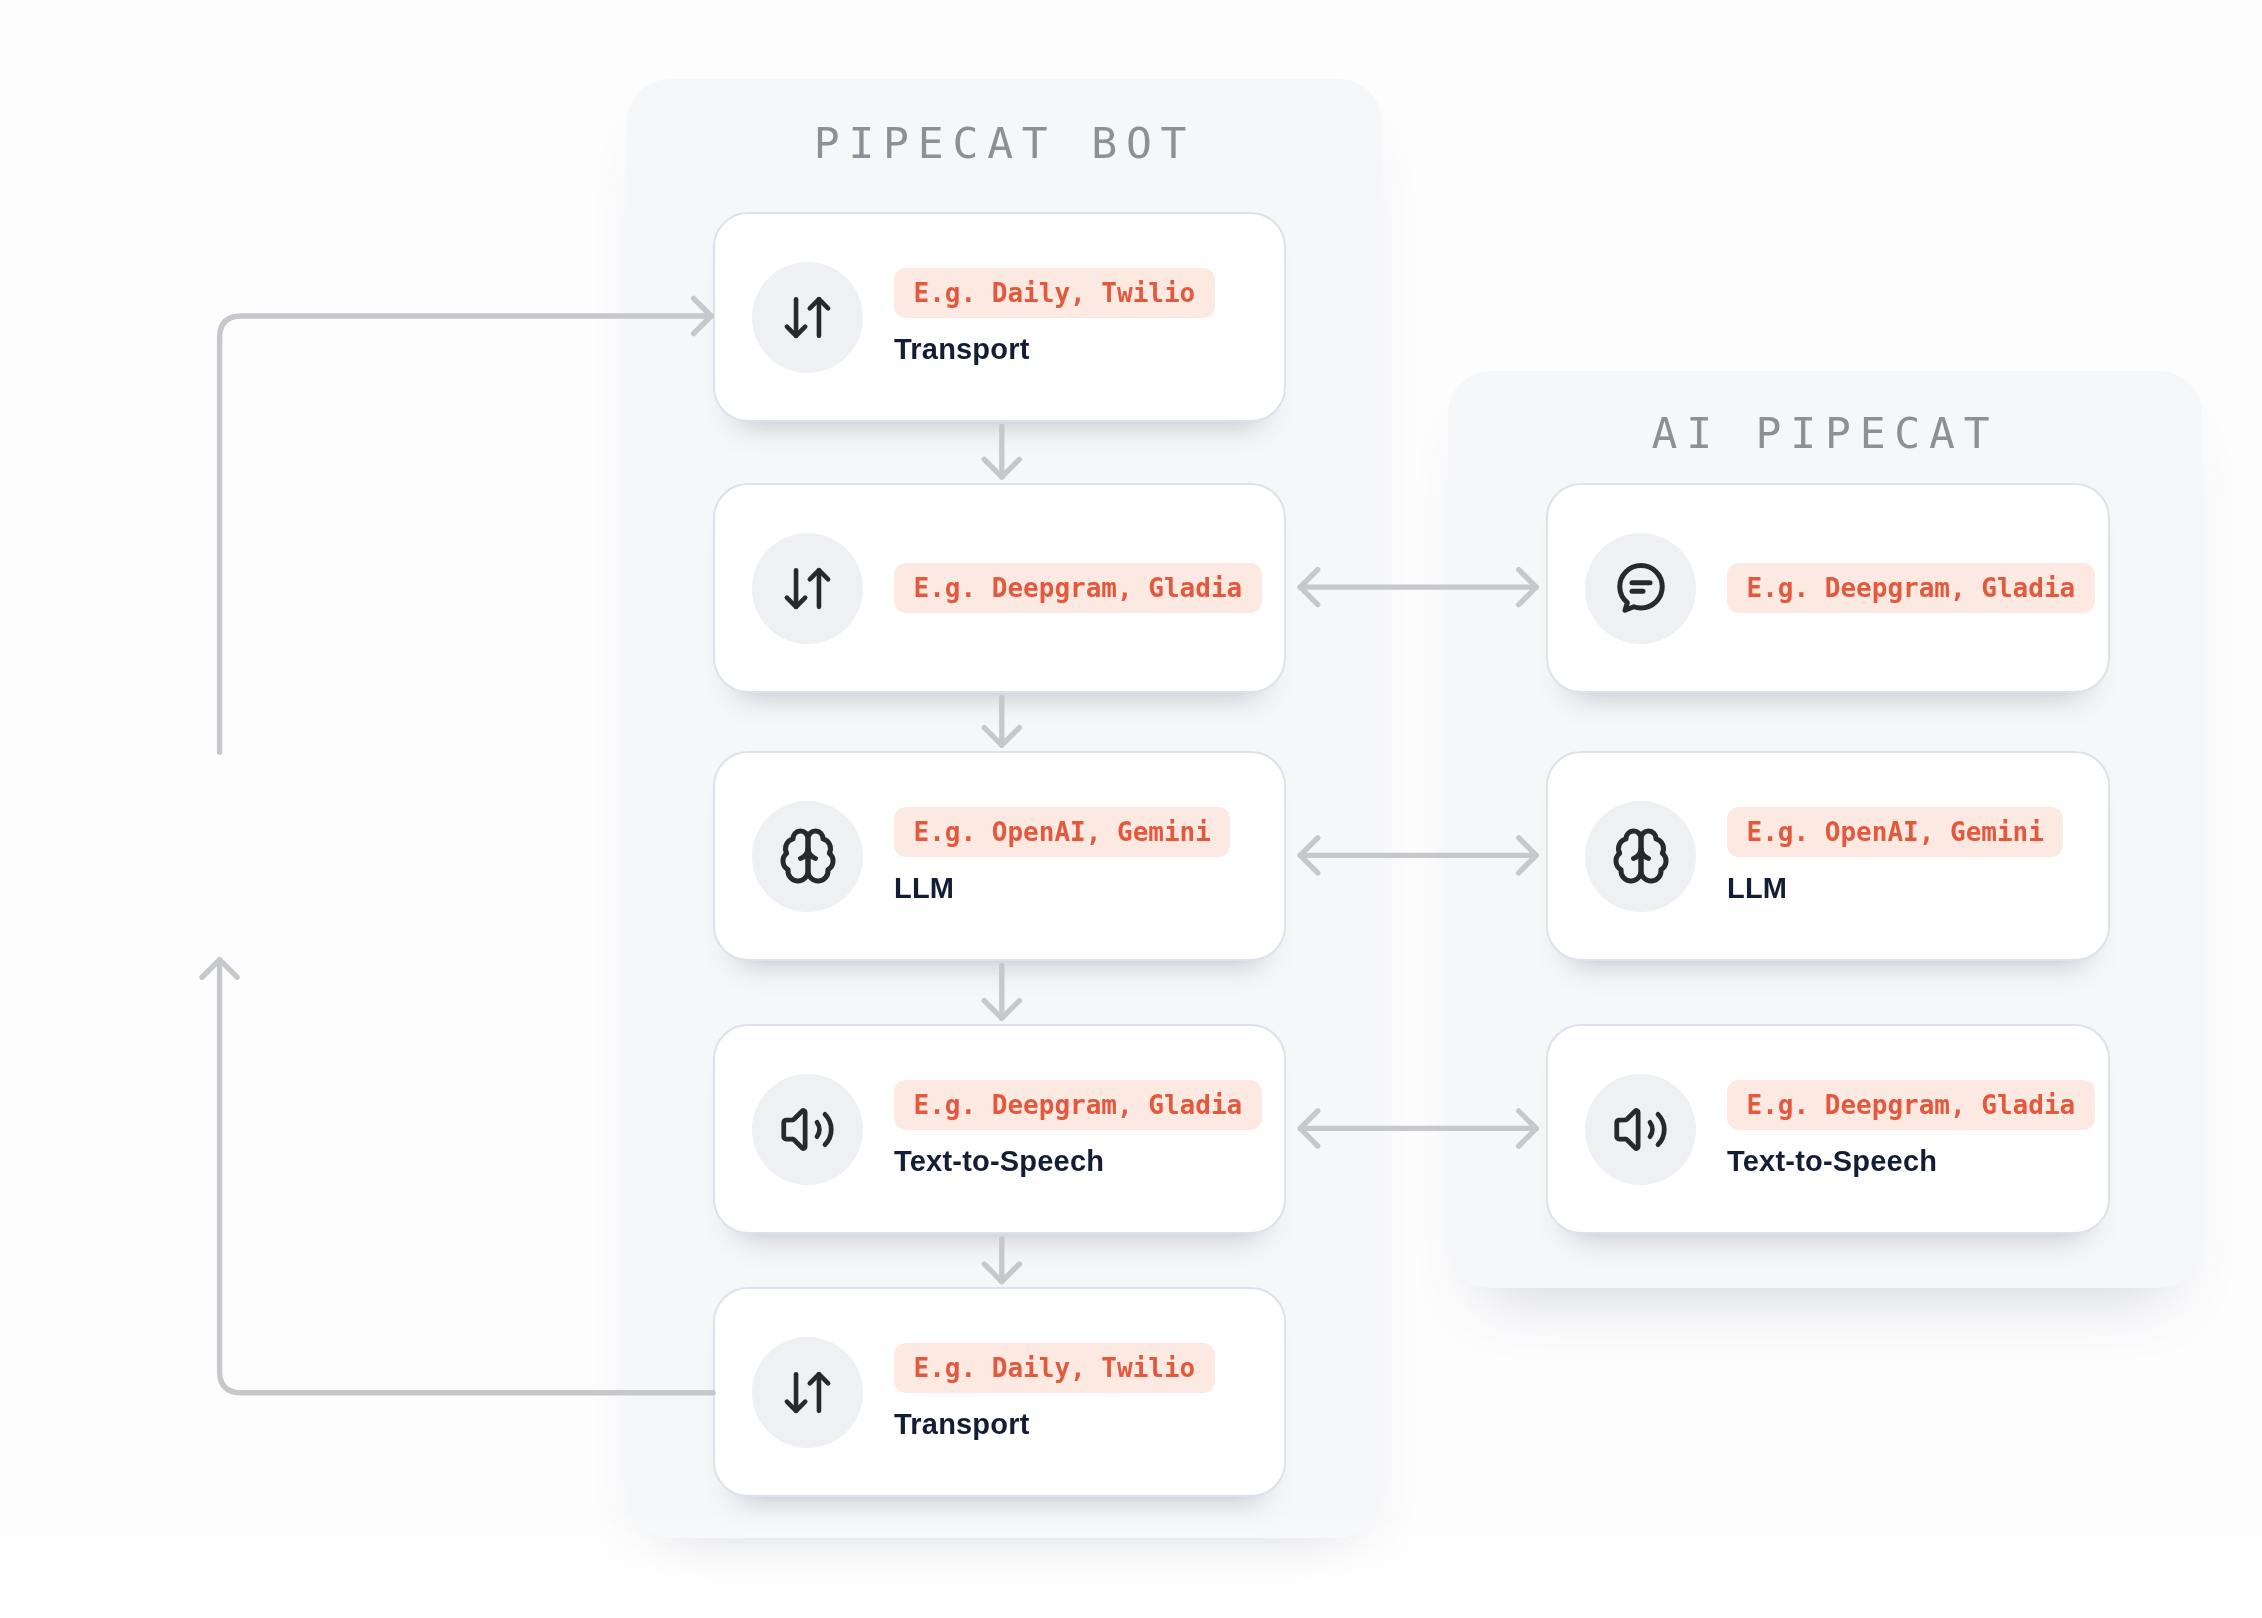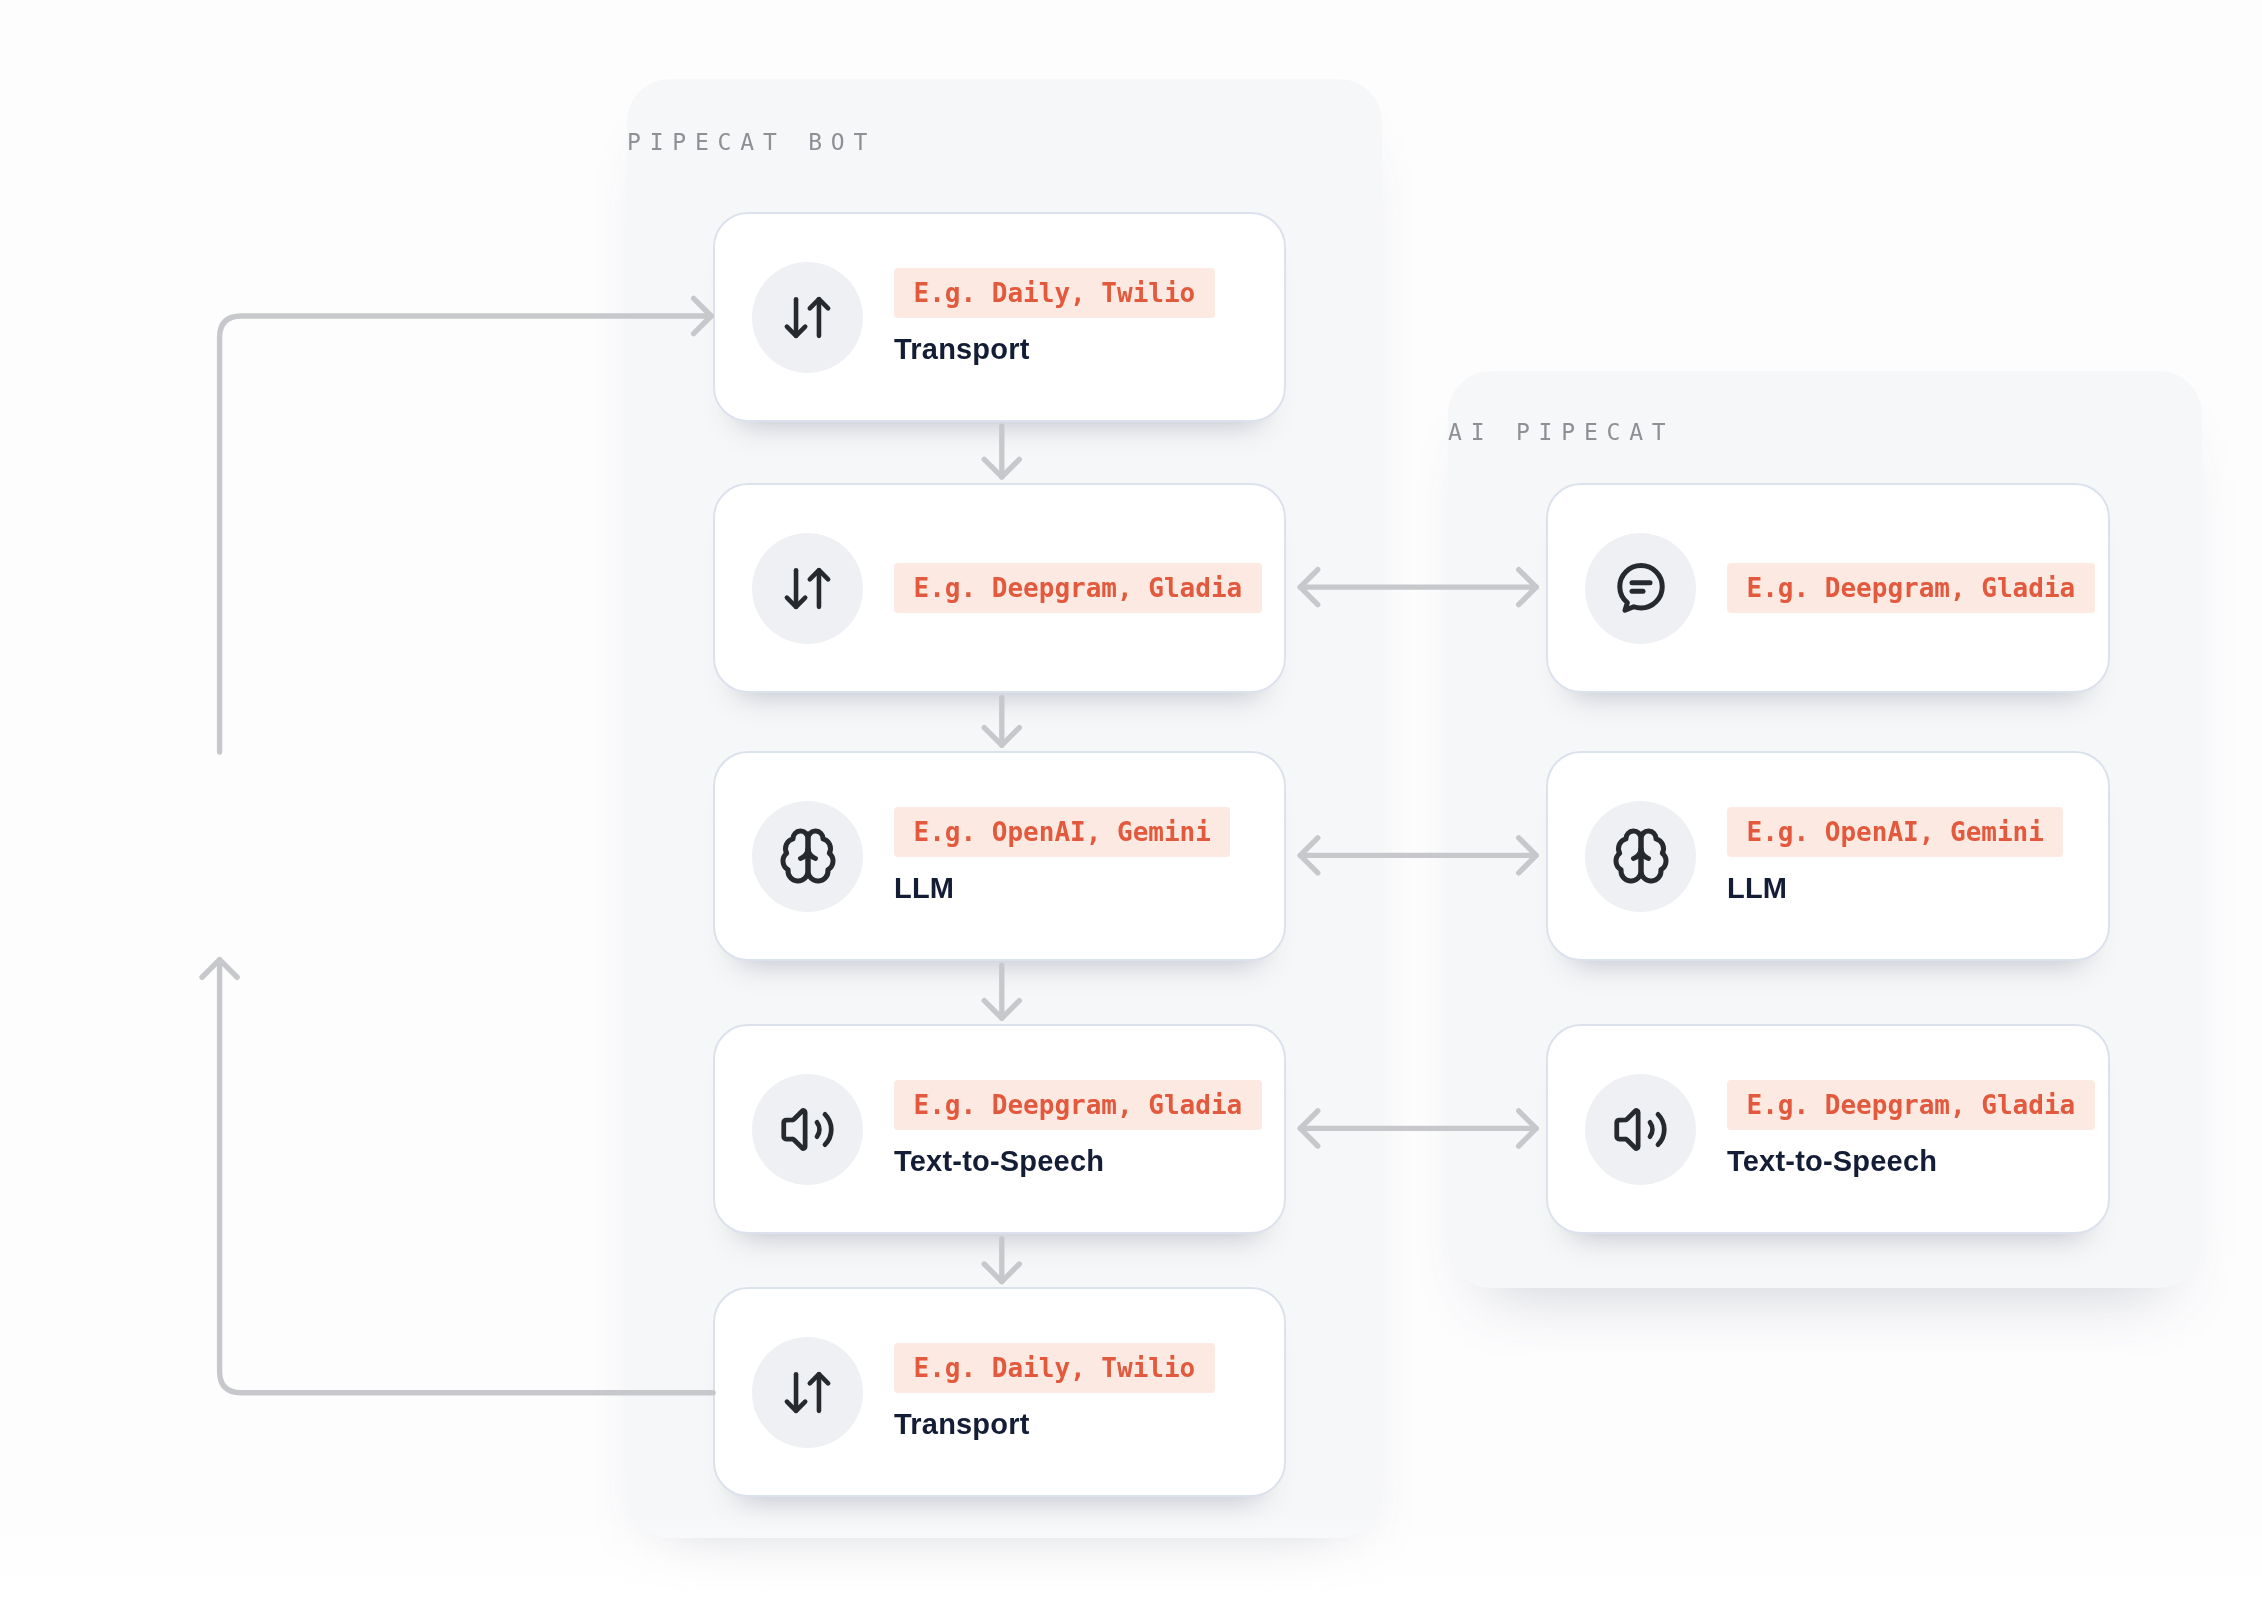--- a/index.html
+++ b/index.html
@@ -4,39 +4,39 @@
 <style>
   html,body{margin:0;padding:0;background:#fdfdfe;}
   .canvas{position:relative;width:2263px;height:1619px;background:#fdfdfe;overflow:hidden;
           font-family:"Liberation Sans",sans-serif;}
 
   .panel{position:absolute;background:var(--panel-bg,#f6f7f8);border-radius:43px;
          box-shadow:0 39px 68px -39px rgba(70,75,95,.28);}
   #pipecat-panel{left:627px;top:79px;width:755px;height:1459px;}
   #ai-panel{left:1448px;top:371px;width:754px;height:917px;}
 
-  .panel-title{position:absolute;left:0;right:0;text-align:left;
+  .panel-title{position:absolute;left:0;right:0;text-align:center;
                font-family:"DejaVu Sans Mono",monospace;font-weight:400;
-               font-size:23px;letter-spacing:8.8px;color:var(--panel-title,#8f9095);white-space:nowrap;margin-top:11px;}
+               font-size:43px;letter-spacing:8.8px;color:var(--panel-title,#8f9095);white-space:nowrap;}
   #pipecat-panel .panel-title{top:39px;}
   #ai-panel .panel-title{top:37px;}
 
   .card{position:absolute;width:573px;height:210px;background:#ffffff;
         border:2px solid var(--card-border,#dce2ed);border-radius:35px;box-sizing:border-box;
         display:flex;align-items:center;padding-left:37px;
         box-shadow:0 25px 31px -25px rgba(60,70,100,.35);}
   .card.mid{left:86px;}
   .card.ai{left:98px;width:564px;}
 
   .icon-circle{width:111px;height:111px;border-radius:50%;background:#eef0f3;flex:0 0 auto;
                display:flex;align-items:center;justify-content:center;color:#26292e;}
   .card-text{margin-left:31px;display:flex;flex-direction:column;gap:15.6px;}
   .badge{font-family:"DejaVu Sans Mono",monospace;font-weight:bold;font-size:26px;
          color:var(--accent,#e2593d);background:var(--badge-bg,#fceae2);
-         padding:9.8px 19.5px;border-radius:4px;width:fit-content;white-space:nowrap;}
+         padding:9.8px 19.5px;border-radius:12px;width:fit-content;white-space:nowrap;}
   .card-label{font-size:29px;font-weight:bold;color:var(--label,#141d36);letter-spacing:0.2px;}
 
   .end-user{position:absolute;left:65px;top:754px;width:395px;height:200px;z-index:3;
             background:var(--end-user-bg,#46484e);border-radius:39px;box-sizing:border-box;
             display:flex;align-items:center;padding-left:44px;
             box-shadow:0 33px 54px -31px rgba(40,45,60,.55);}
   .end-user-circle{width:117px;height:117px;border-radius:50%;flex:0 0 auto;
                    background:var(--end-user-circle,#2c2e34);color:#ffffff;
                    display:flex;align-items:center;justify-content:center;}
   .end-user-label{margin-left:29px;font-size:37px;font-weight:bold;color:#f8f8f9;}

